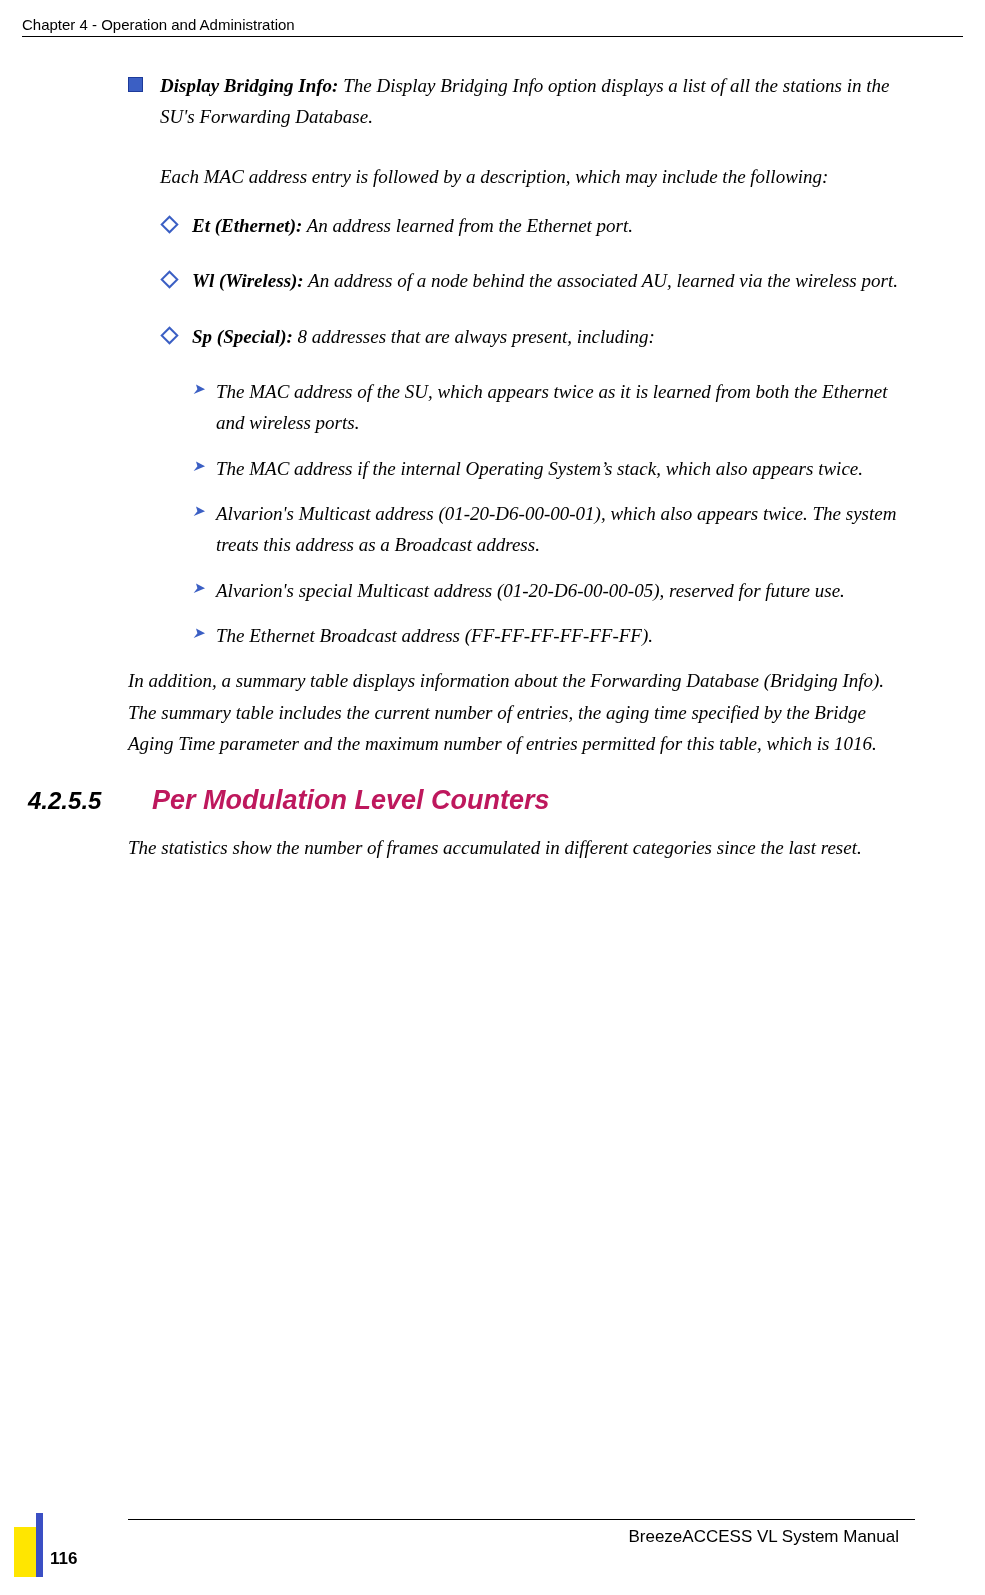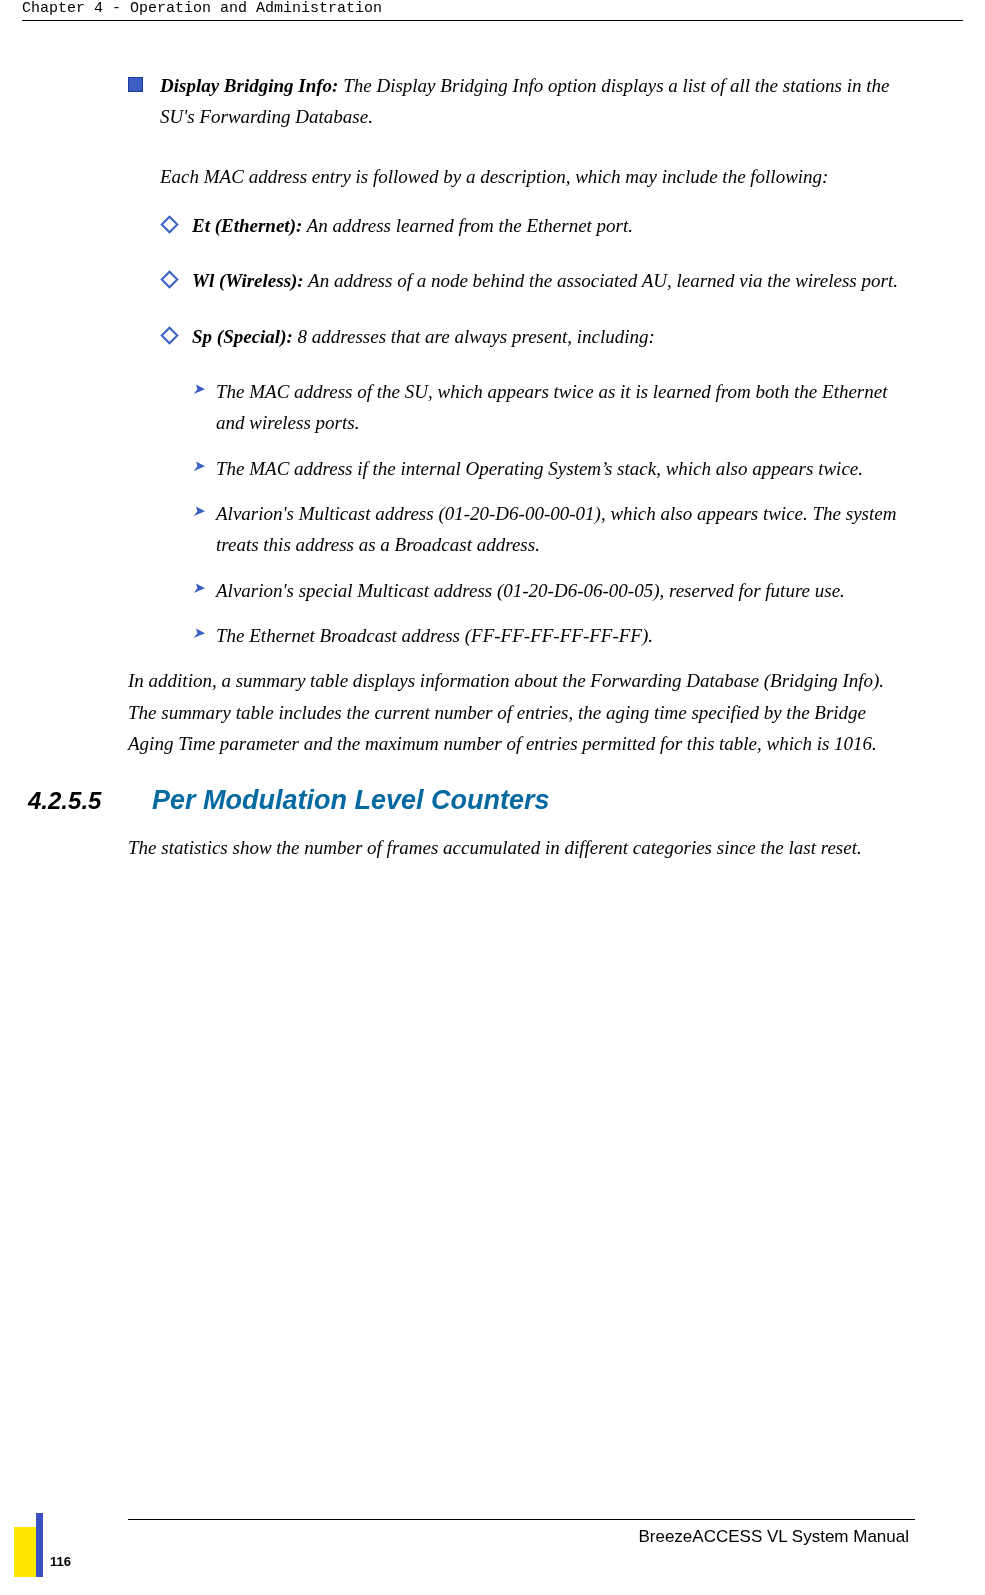--- a/index.html
+++ b/index.html
@@ -1,22 +1,22 @@
 <!DOCTYPE html>
 <html><head>
 <meta charset="utf-8">
 <style>
   * { box-sizing: border-box; margin: 0; padding: 0; }
   html, body { width: 985px; height: 1595px; background: #fff; }
   body { font-family: Georgia, 'Times New Roman', serif; color: #000; position: relative; }
 
   .header {
     position: absolute;
-    top: 0; left: 22px; right: 22px;
-    font-family: Liberation Mono, monospace;
+    top: 16px; left: 22px; right: 22px;
+    font-family: Liberation Sans, sans-serif;
     font-size: 15px;
     border-bottom: 1px solid #000;
     padding-bottom: 3px;
   }
 
   .content {
     position: absolute;
     top: 58px;
     left: 128px;
     right: 70px;
@@ -74,21 +74,21 @@
     font-family: Arial, Helvetica, sans-serif;
     font-weight: bold;
     font-size: 24px;
     color: #000000;
     width: 92px;
   }
   .heading-text {
     font-family: Arial, Helvetica, sans-serif;
     font-weight: bold;
     font-size: 27px;
-    color: #0369a1;
+    color: #be185d;
   }
 
   .footer {
     position: absolute;
     left: 0; right: 0; bottom: 18px;
     height: 70px;
   }
   .footer-bar-yellow {
     position: absolute;
     left: 14px; bottom: 0;
@@ -102,30 +102,30 @@
     background: #3b4fc4;
   }
   .footer-line {
     position: absolute;
     left: 128px; right: 70px;
     top: 12px;
     border-top: 1px solid #000;
   }
   .footer-title {
     position: absolute;
-    right: 76px; top: 20px;
+    right: 86px; top: 20px;
     font-family: Arial, Helvetica, sans-serif;
     font-size: 17px;
   }
   .footer-page {
     position: absolute;
     left: 50px; bottom: 8px;
     font-family: Arial, Helvetica, sans-serif;
     font-weight: bold;
-    font-size: 13px;
+    font-size: 17px;
   }
 
   b { font-weight: bold; }
 </style>
 </head>
 <body>
 
 <div class="header">
   <span>Chapter 4 - Operation and Administration</span>
 </div>
@@ -149,21 +149,21 @@
     </li>
     <li>
       <b>Sp (Special):</b><span> 8 addresses that are always present, including:</span>
     </li>
   </ul>
 
   <ul class="arrow-list">
     <li>The MAC address of the SU, which appears twice as it is learned from both the Ethernet and wireless ports.</li>
     <li>The MAC address if the internal Operating System’s stack, which also appears twice.</li>
     <li>Alvarion's Multicast address (01-20-D6-00-00-01), which also appears twice. The system treats this address as a Broadcast address.</li>
-    <li>Alvarion's special Multicast address (01-20-D6-06-00-05), reserved for future use.</li>
+    <li>Alvarion's special Multicast address (01-20-D6-00-00-05), reserved for future use.</li>
     <li>The Ethernet Broadcast address (FF-FF-FF-FF-FF-FF).</li>
   </ul>
 
   <p class="summary-para">In addition, a summary table displays information about the Forwarding Database (Bridging Info). The summary table includes the current number of entries, the aging time specified by the Bridge Aging Time parameter and the maximum number of entries permitted for this table, which is 1016.</p>
 
   <div class="heading-row">
     <span class="heading-num">4.2.5.5</span>
     <span class="heading-text">Per Modulation Level Counters</span>
   </div>
 

